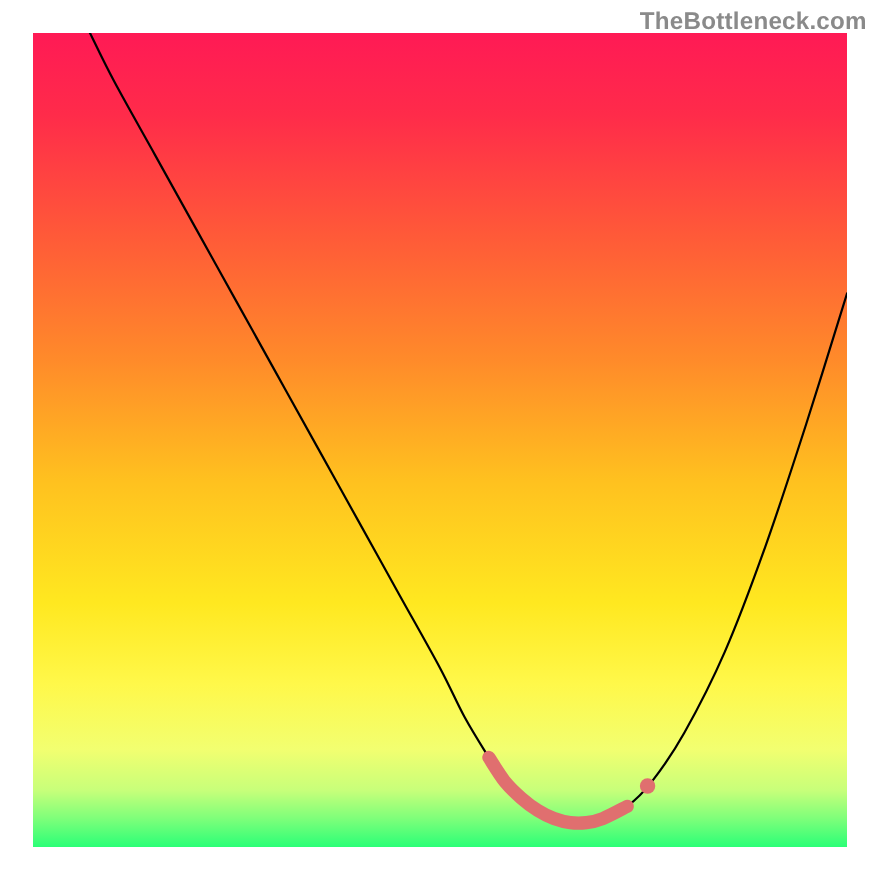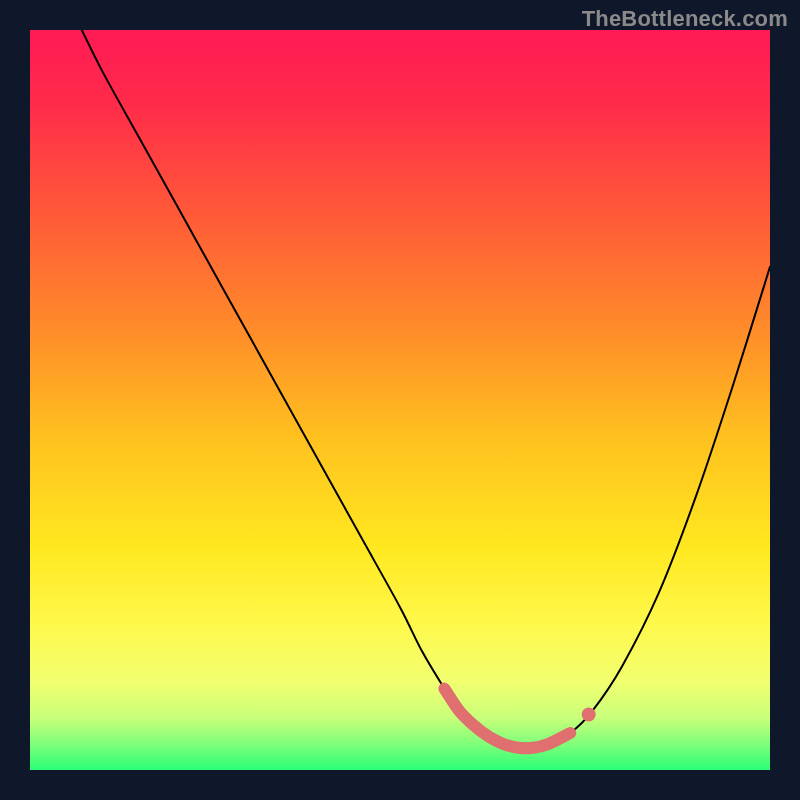--- a/index.html
+++ b/index.html
@@ -9,21 +9,21 @@
     height: 800px;
     background: #000;
     overflow: hidden;
   }
   .frame {
     position: absolute;
     left: 0;
     top: 0;
     width: 800px;
     height: 800px;
-    background: #0f172a;
+    background: #ffffff;
     text-decoration: underline;
   }
   .plot {
     position: absolute;
     left: 30px;
     top: 30px;
     width: 740px;
     height: 740px;
     overflow: hidden;
   }

